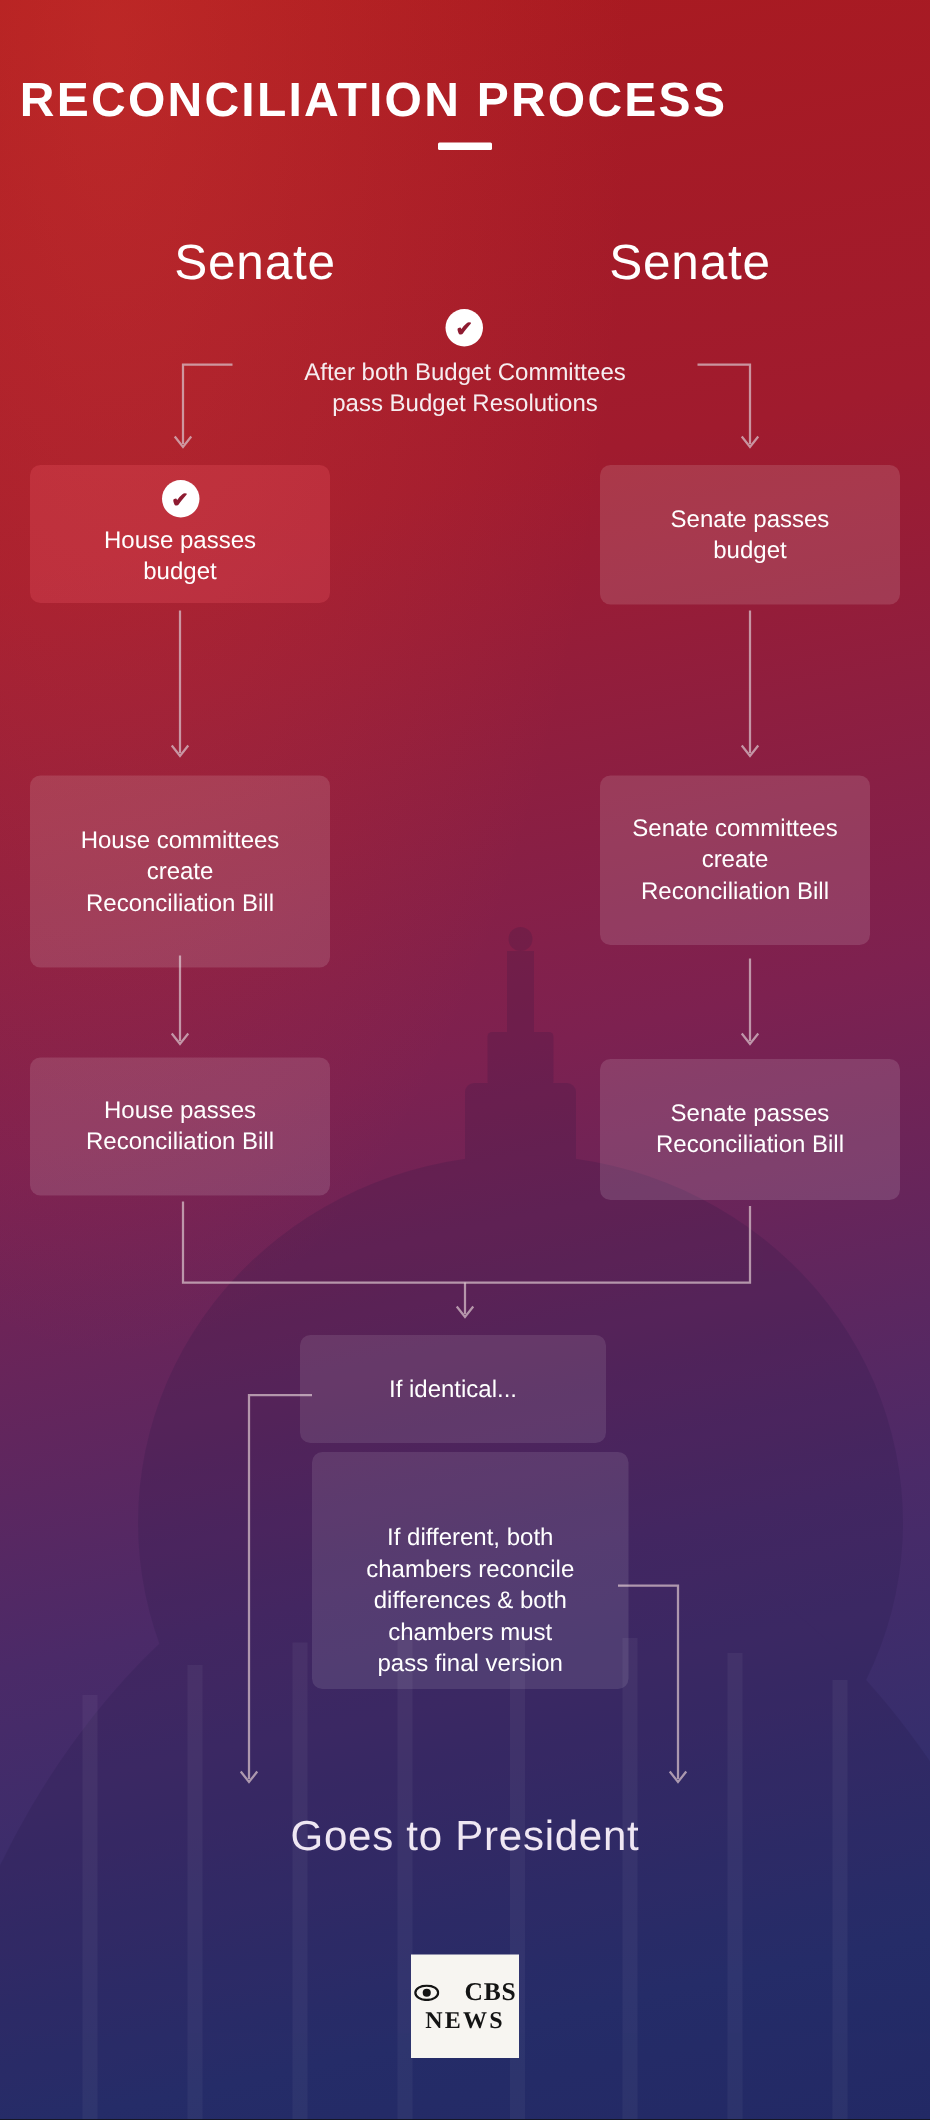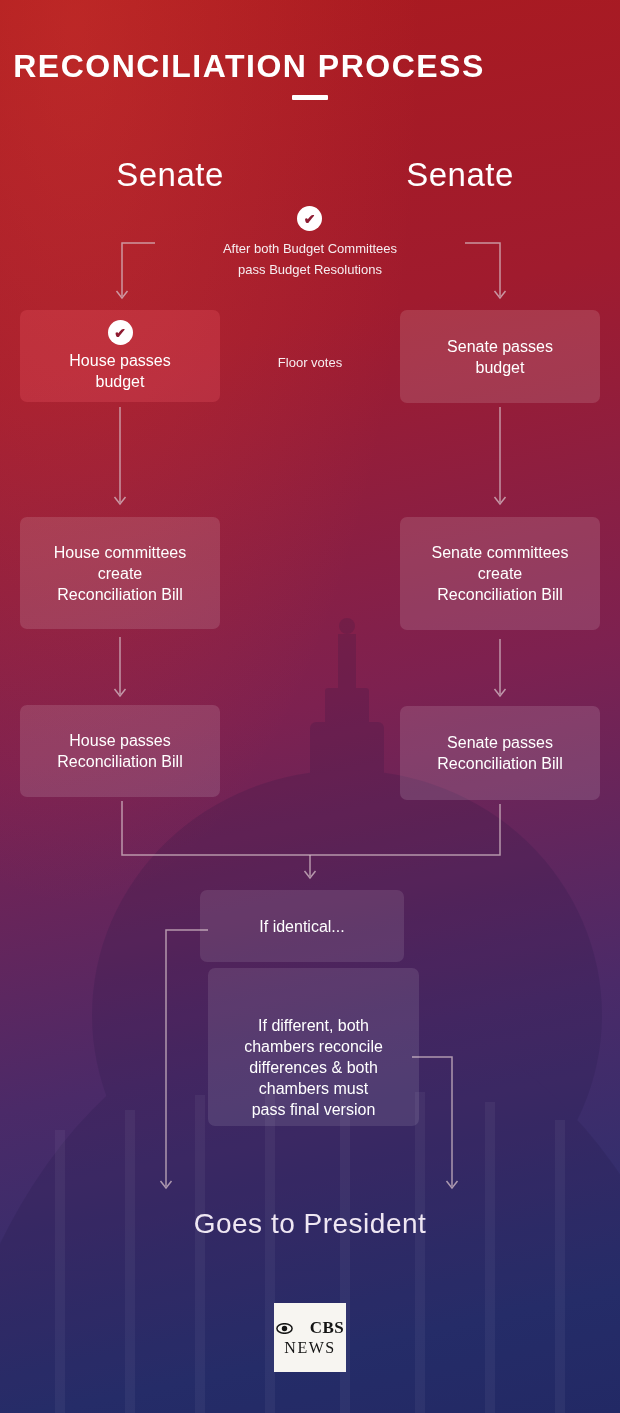--- a/index.html
+++ b/index.html
@@ -32,38 +32,38 @@
 
   .check {
     width: 25px; height: 25px; border-radius: 50%; background: #fff;
     display: flex; align-items: center; justify-content: center;
   }
   .check-glyph { color: #8e1b31; font-size: 14px; font-weight: 700; line-height: 1; }
   .top-check { top: 206px; left: 297px; }
   .box .check { position: static; margin-bottom: 5px; flex: 0 0 auto; }
 
   .note {
-    font-size: 13px; line-height: 21px; text-align: center;
+    font-size: 16px; line-height: 21px; text-align: center;
     color: #f6edf0; white-space: pre-line;
   }
   .intro-note { top: 238px; left: 135px; width: 350px; }
   .floor-note { top: 352px; left: 210px; width: 200px; }
   .conference-note { top: 429px; left: 110px; width: 400px; }
 
   .box {
     border-radius: 7px; background: rgba(255,255,255,0.13);
     display: flex; flex-direction: column; align-items: center; justify-content: center;
     text-align: center; font-size: 16px; line-height: 21px; color: #fff;
     padding: 6px;
   }
   .box-label { white-space: pre-line; }
   .box-house-budget   { left: 20px;  top: 310px; width: 200px; height: 92px;  background: rgba(255,100,115,0.22); }
   .box-senate-budget  { left: 400px; top: 310px; width: 200px; height: 93px; }
-  .box-house-comm     { left: 20px;  top: 517px; width: 200px; height: 112px; }
-  .box-senate-comm    { left: 400px; top: 517px; width: 200px; height: 113px; }
+  .box-house-comm     { left: 20px;  top: 517px; width: 200px; height: 128px; }
+  .box-senate-comm    { left: 400px; top: 517px; width: 180px; height: 113px; }
   .box-house-bill     { left: 20px;  top: 705px; width: 200px; height: 92px; }
   .box-senate-bill    { left: 400px; top: 706px; width: 200px; height: 94px; }
   .box-identical      { left: 200px; top: 890px; width: 204px; height: 72px;  background: rgba(255,255,255,0.10); }
   .box-different      { left: 208px; top: 968px; width: 211px; height: 158px; background: rgba(255,255,255,0.10); justify-content: flex-end; }
 
   .final-label {
     top: 1208px; left: 0; width: 620px; text-align: center;
     font-size: 28px; font-weight: 400; letter-spacing: 0.5px; color: #efe7f3;
   }
 
@@ -71,21 +71,21 @@
     left: 274px; top: 1303px; width: 72px; height: 69px;
     background: #f7f5f1; color: #141414;
     display: flex; flex-direction: column; align-items: center; justify-content: center;
   }
   .cbs-top {
     display: flex; align-items: center; gap: 16px;
     font-family: "Liberation Serif", serif; font-weight: 700; font-size: 17px; letter-spacing: 0.5px;
   }
   .cbs-eye { display: inline-flex; margin-right: 1px; }
   .cbs-news {
-    font-family: "Liberation Serif", serif; font-weight: 400;
+    font-family: "Liberation Serif", serif; font-weight: 700;
     font-size: 16px; letter-spacing: 1.5px; margin-top: 1px;
   }
 </style>
 </head>
 <body>
 
 <div class="page">
 
   <svg class="bg-art" width="620" height="1413" viewBox="0 0 620 1413">
     <g fill="#1d1440" opacity="0.16">
@@ -144,21 +144,20 @@
 pass Budget Resolutions</div>
 
   <div class="box box-house-budget layer">
     <div class="check">
       <span class="check-glyph">✔</span>
     </div>
     <div class="box-label">House passes
 budget</div>
   </div>
 
-  <div class="note floor-note layer">Floor votes</div>
 
   <div class="box box-senate-budget layer">
     <div class="box-label">Senate passes
 budget</div>
   </div>
 
 
   <div class="box box-house-comm layer">
     <div class="box-label">House committees
 create

